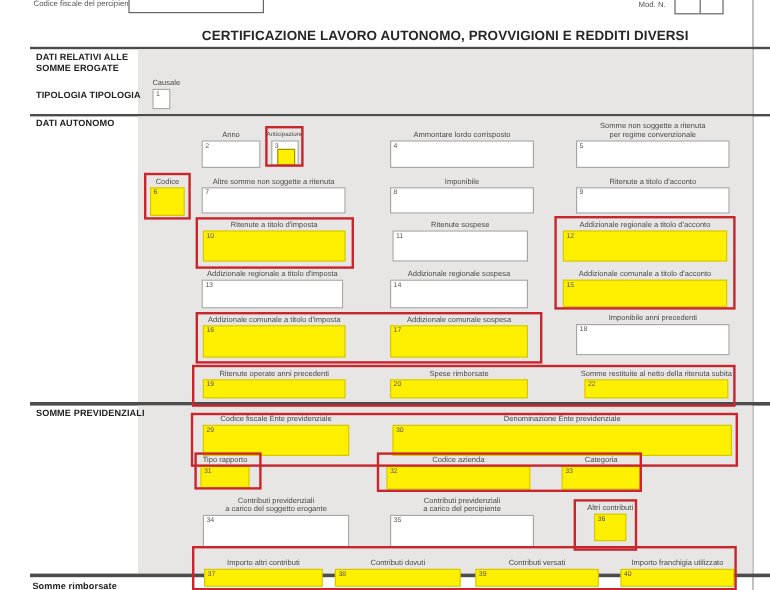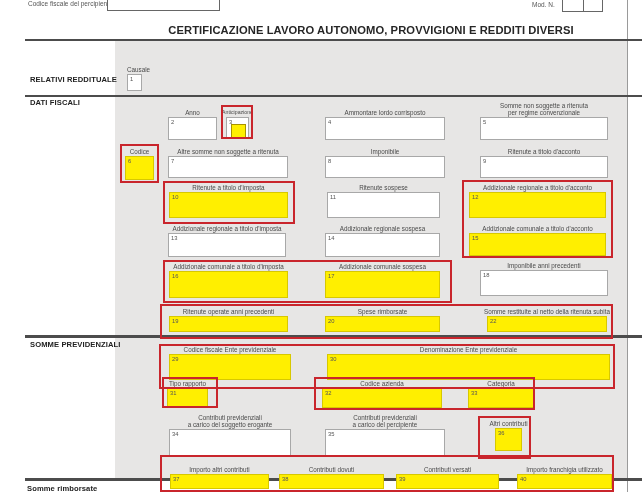--- a/index.html
+++ b/index.html
@@ -55,34 +55,38 @@
   <div class="small-text" style="left:532px; top:1px;">Mod. N.</div>
   <div class="cellbox" style="left:562px; top:-6px; width:41px; height:18px;">
       <div class="div"></div>
     </div>
   <div class="vline" style="left:627px; top:0; height:492px;"></div>
 
   <div class="title">CERTIFICAZIONE LAVORO AUTONOMO, PROVVIGIONI E REDDITI DIVERSI</div>
 
   <div class="hline" style="top:39px;"></div>
   <div class="panel" style="top:41px; height:54px;"></div>
-  <div class="sec-label" style="top:76px;">RELATIVI REDDITUALE</div>
+  <div class="sec-label" style="top:44px;">
+    <span>DATI RELATIVI ALLE</span><br>
+    <span>SOMME EROGATE</span>
+  </div>
+  <div class="sec-label" style="top:76px;">TIPOLOGIA TIPOLOGIA</div>
 
   <div class="field" style="left:127px; top:74px; width:15px; height:17px;">
     <div class="flabel left-label">
         <span>Causale</span>
       </div>
     <div class="fbox">
         <span class="fnum">1</span>
       </div>
   </div>
 
   <div class="hline" style="top:95px;"></div>
   <div class="panel" style="top:97px; height:239px;"></div>
-  <div class="sec-label" style="top:99px;">DATI FISCALI</div>
+  <div class="sec-label" style="top:99px;">DATI AUTONOMO</div>
 
   <div class="redbox" style="left:221px; top:105px; width:32px; height:34px;"></div>
   <div class="redbox" style="left:120px; top:144px; width:39px; height:39px;"></div>
   <div class="redbox" style="left:163px; top:181px; width:132px; height:43px;"></div>
   <div class="redbox" style="left:462px; top:180px; width:151px; height:78px;"></div>
   <div class="redbox" style="left:163px; top:260px; width:289px; height:43px;"></div>
   <div class="redbox" style="left:160px; top:304px; width:453px; height:35px;"></div>
 
   <div class="field" style="left:168px; top:117px; width:49px; height:23px;">
     <div class="flabel">

